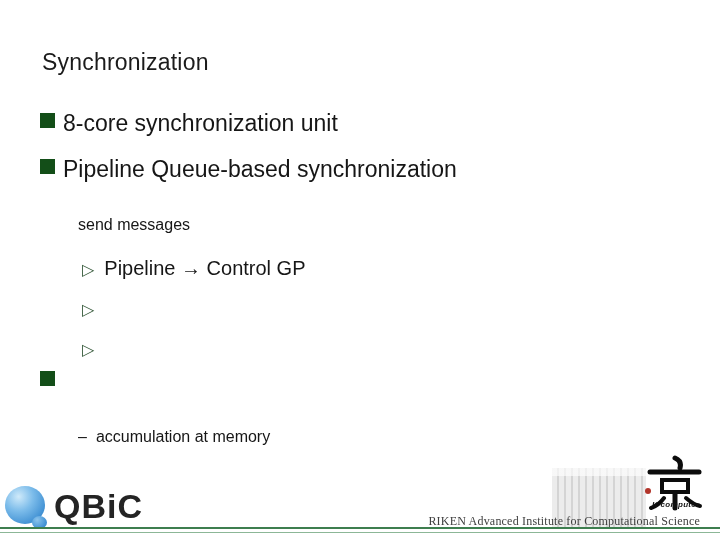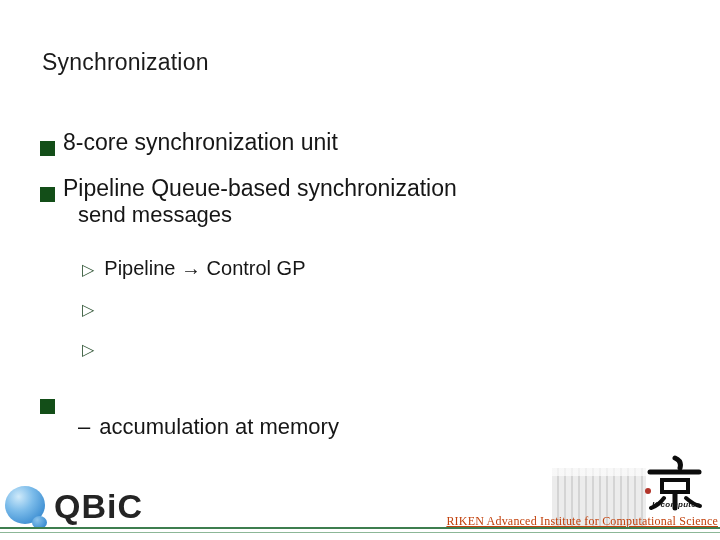--- a/index.html
+++ b/index.html
@@ -14,22 +14,22 @@
 
   
   .title{
     position:absolute;left:42px;top:34px;
     font-size:23px;font-weight:400;color:#1b1b1b;
     letter-spacing:0.2px;
   }
 
   
   .content{position:absolute;left:40px;top:110px;width:660px;}
-  .line-l1{display:flex;align-items:flex-end;height:46px;font-size:23px;color:#161616;}
-  .line-cont{display:flex;align-items:flex-start;height:46px;font-size:22px;color:#161616;padding-left:38px;}
+  .line-l1{display:flex;align-items:flex-start;height:46px;font-size:23px;color:#161616;}
+  .line-cont{display:flex;align-items:center;height:46px;font-size:16px;color:#161616;padding-left:38px;}
   .line-l2{display:flex;align-items:center;height:40px;font-size:20px;color:#161616;padding-left:42px;}
   .sq-bullet{
     width:15px;height:15px;background:#134e18;
     flex:none;margin-right:8px;margin-top:3px;
   }
   .tri-bullet{
     color:#35593a;font-size:16px;flex:none;margin-right:10px;margin-top:2px;
   }
   .dash-bullet{flex:none;margin-right:9px;color:#161616;}
 
@@ -58,23 +58,23 @@
 
   .k-calligraphy{position:absolute;left:642px;top:455px;width:64px;height:58px;}
   .seal-dot{position:absolute;left:645px;top:488px;width:6px;height:6px;border-radius:50%;background:#b2342a;}
   .k-computer-label{
     position:absolute;left:652px;top:500px;
     font-size:8px;font-weight:bold;font-style:italic;color:#141414;
     letter-spacing:0.3px;
   }
 
   .riken-label{
-    position:absolute;right:2px;top:514px;
+    position:absolute;right:20px;top:514px;
     font-family:"Liberation Serif",serif;
-    font-size:12px;color:#c2410c;letter-spacing:0.2px;text-decoration:underline;
+    font-size:12px;color:#404040;letter-spacing:0.2px;
   }
   .rule-dark{position:absolute;left:0;top:527px;width:720px;height:2px;background:#3e7e4f;}
   .rule-light{position:absolute;left:0;top:532px;width:720px;height:1px;background:#8cb797;}
 </style>
 </head>
 <body>
 
 <div class="slide">
 
   <h1 class="title">Synchronization</h1>

